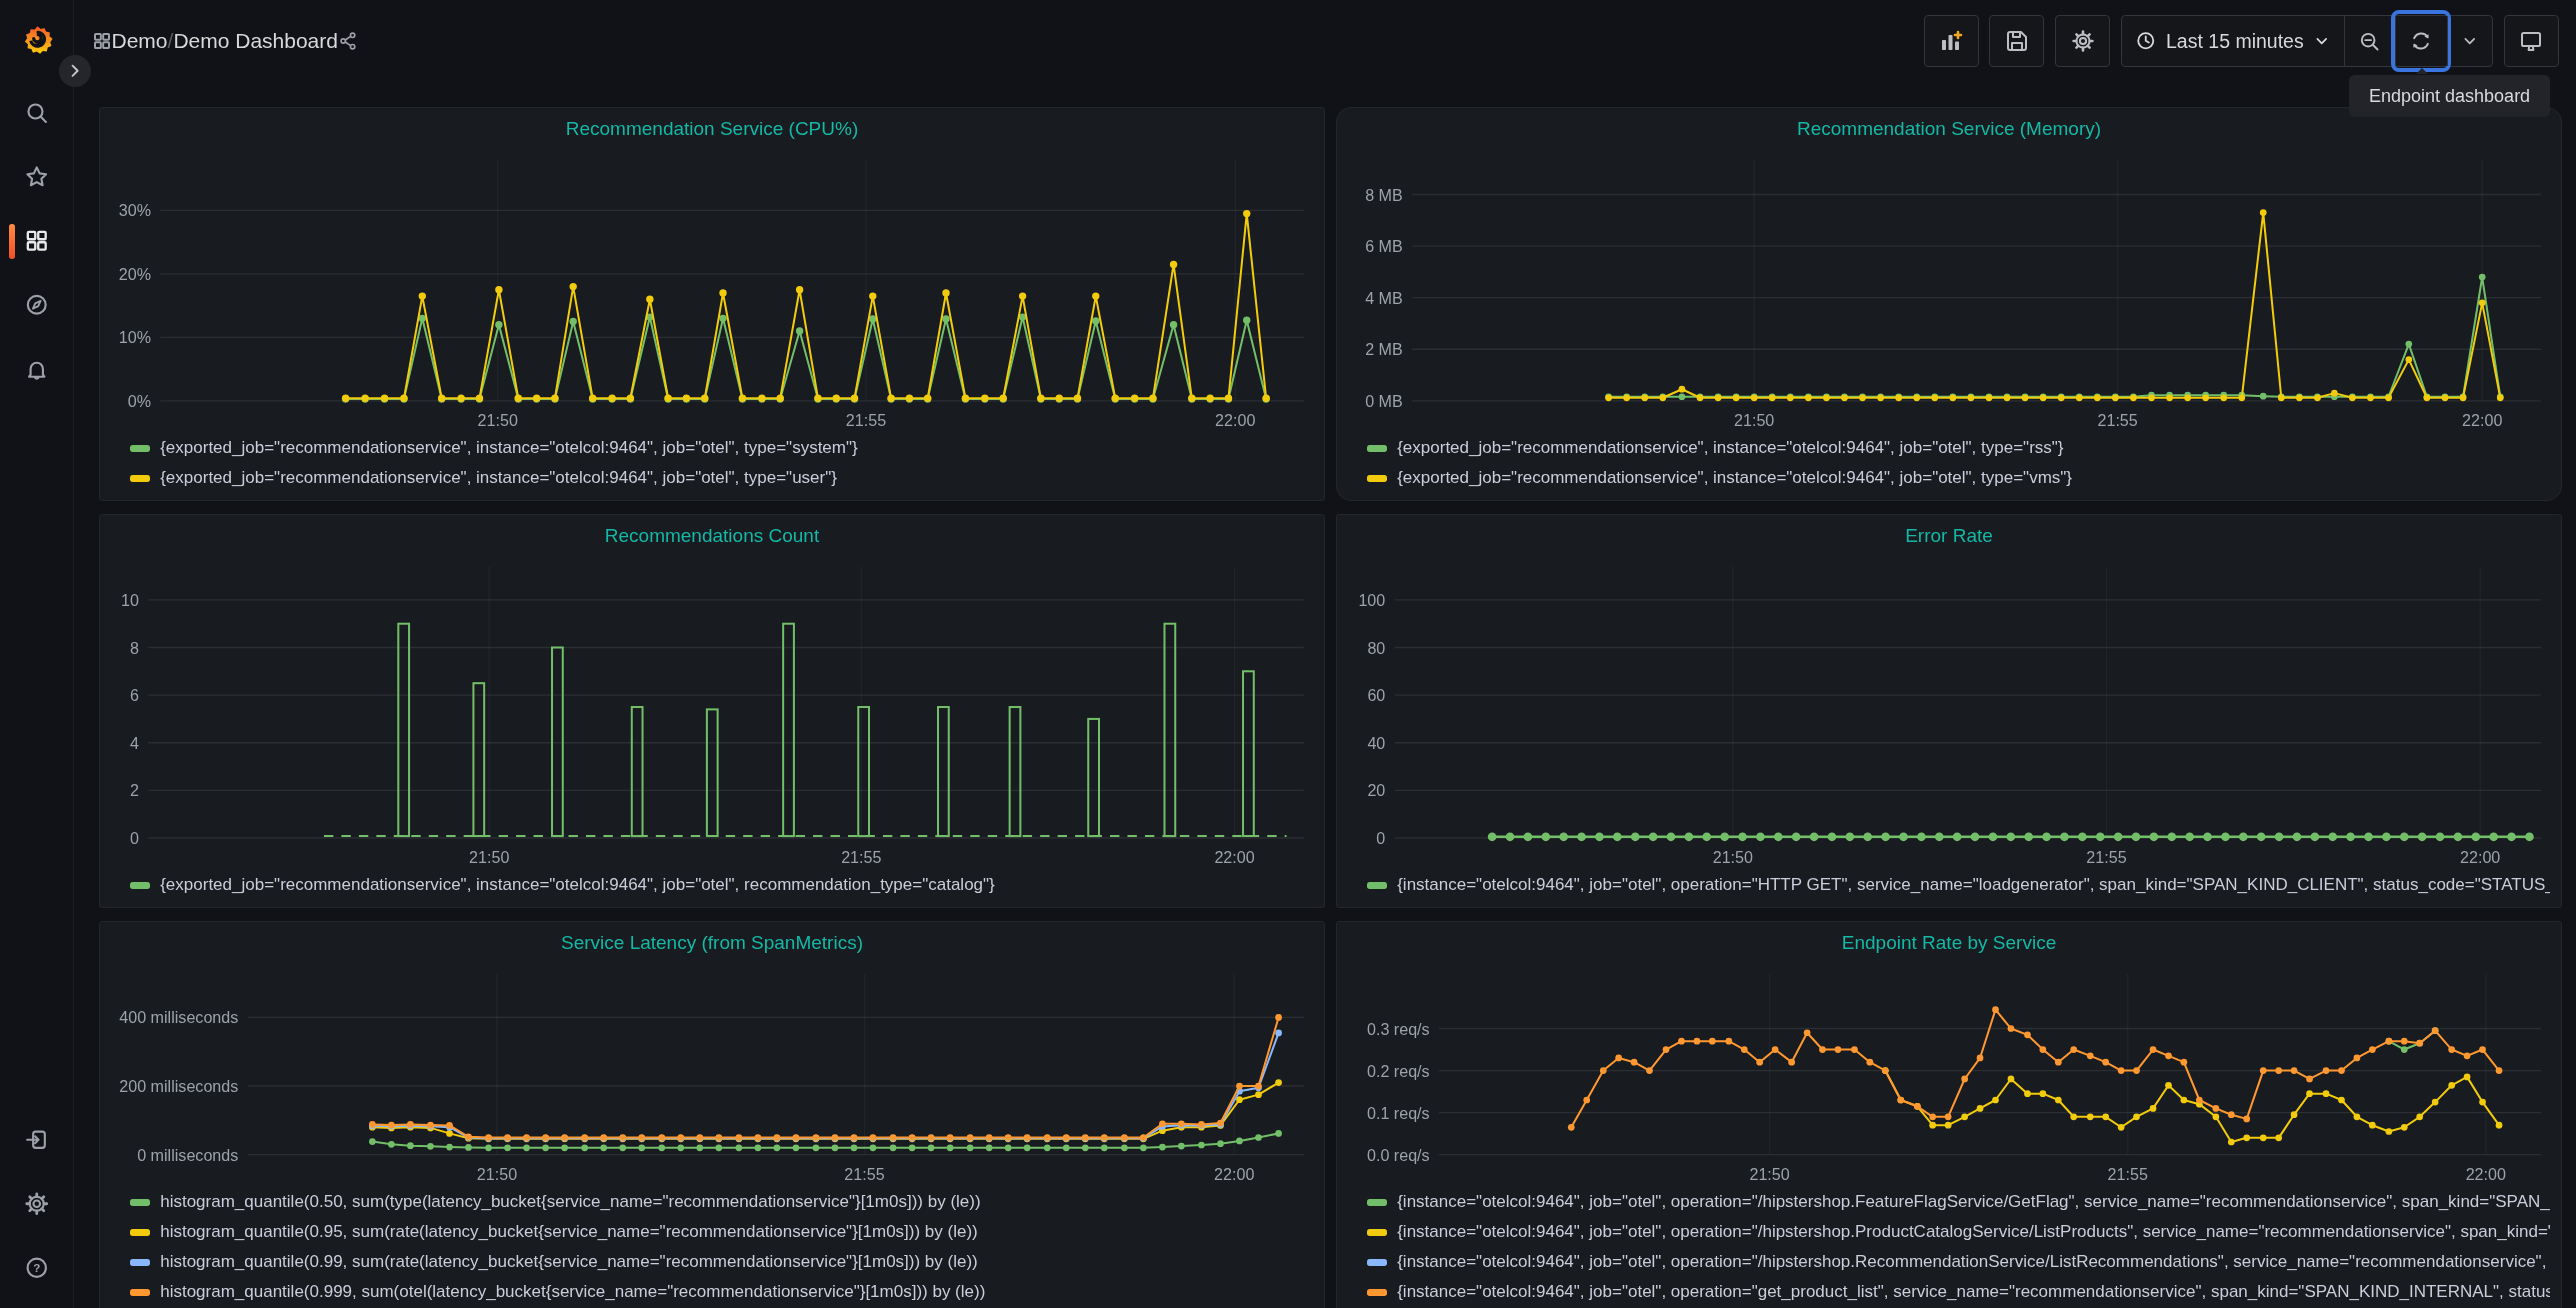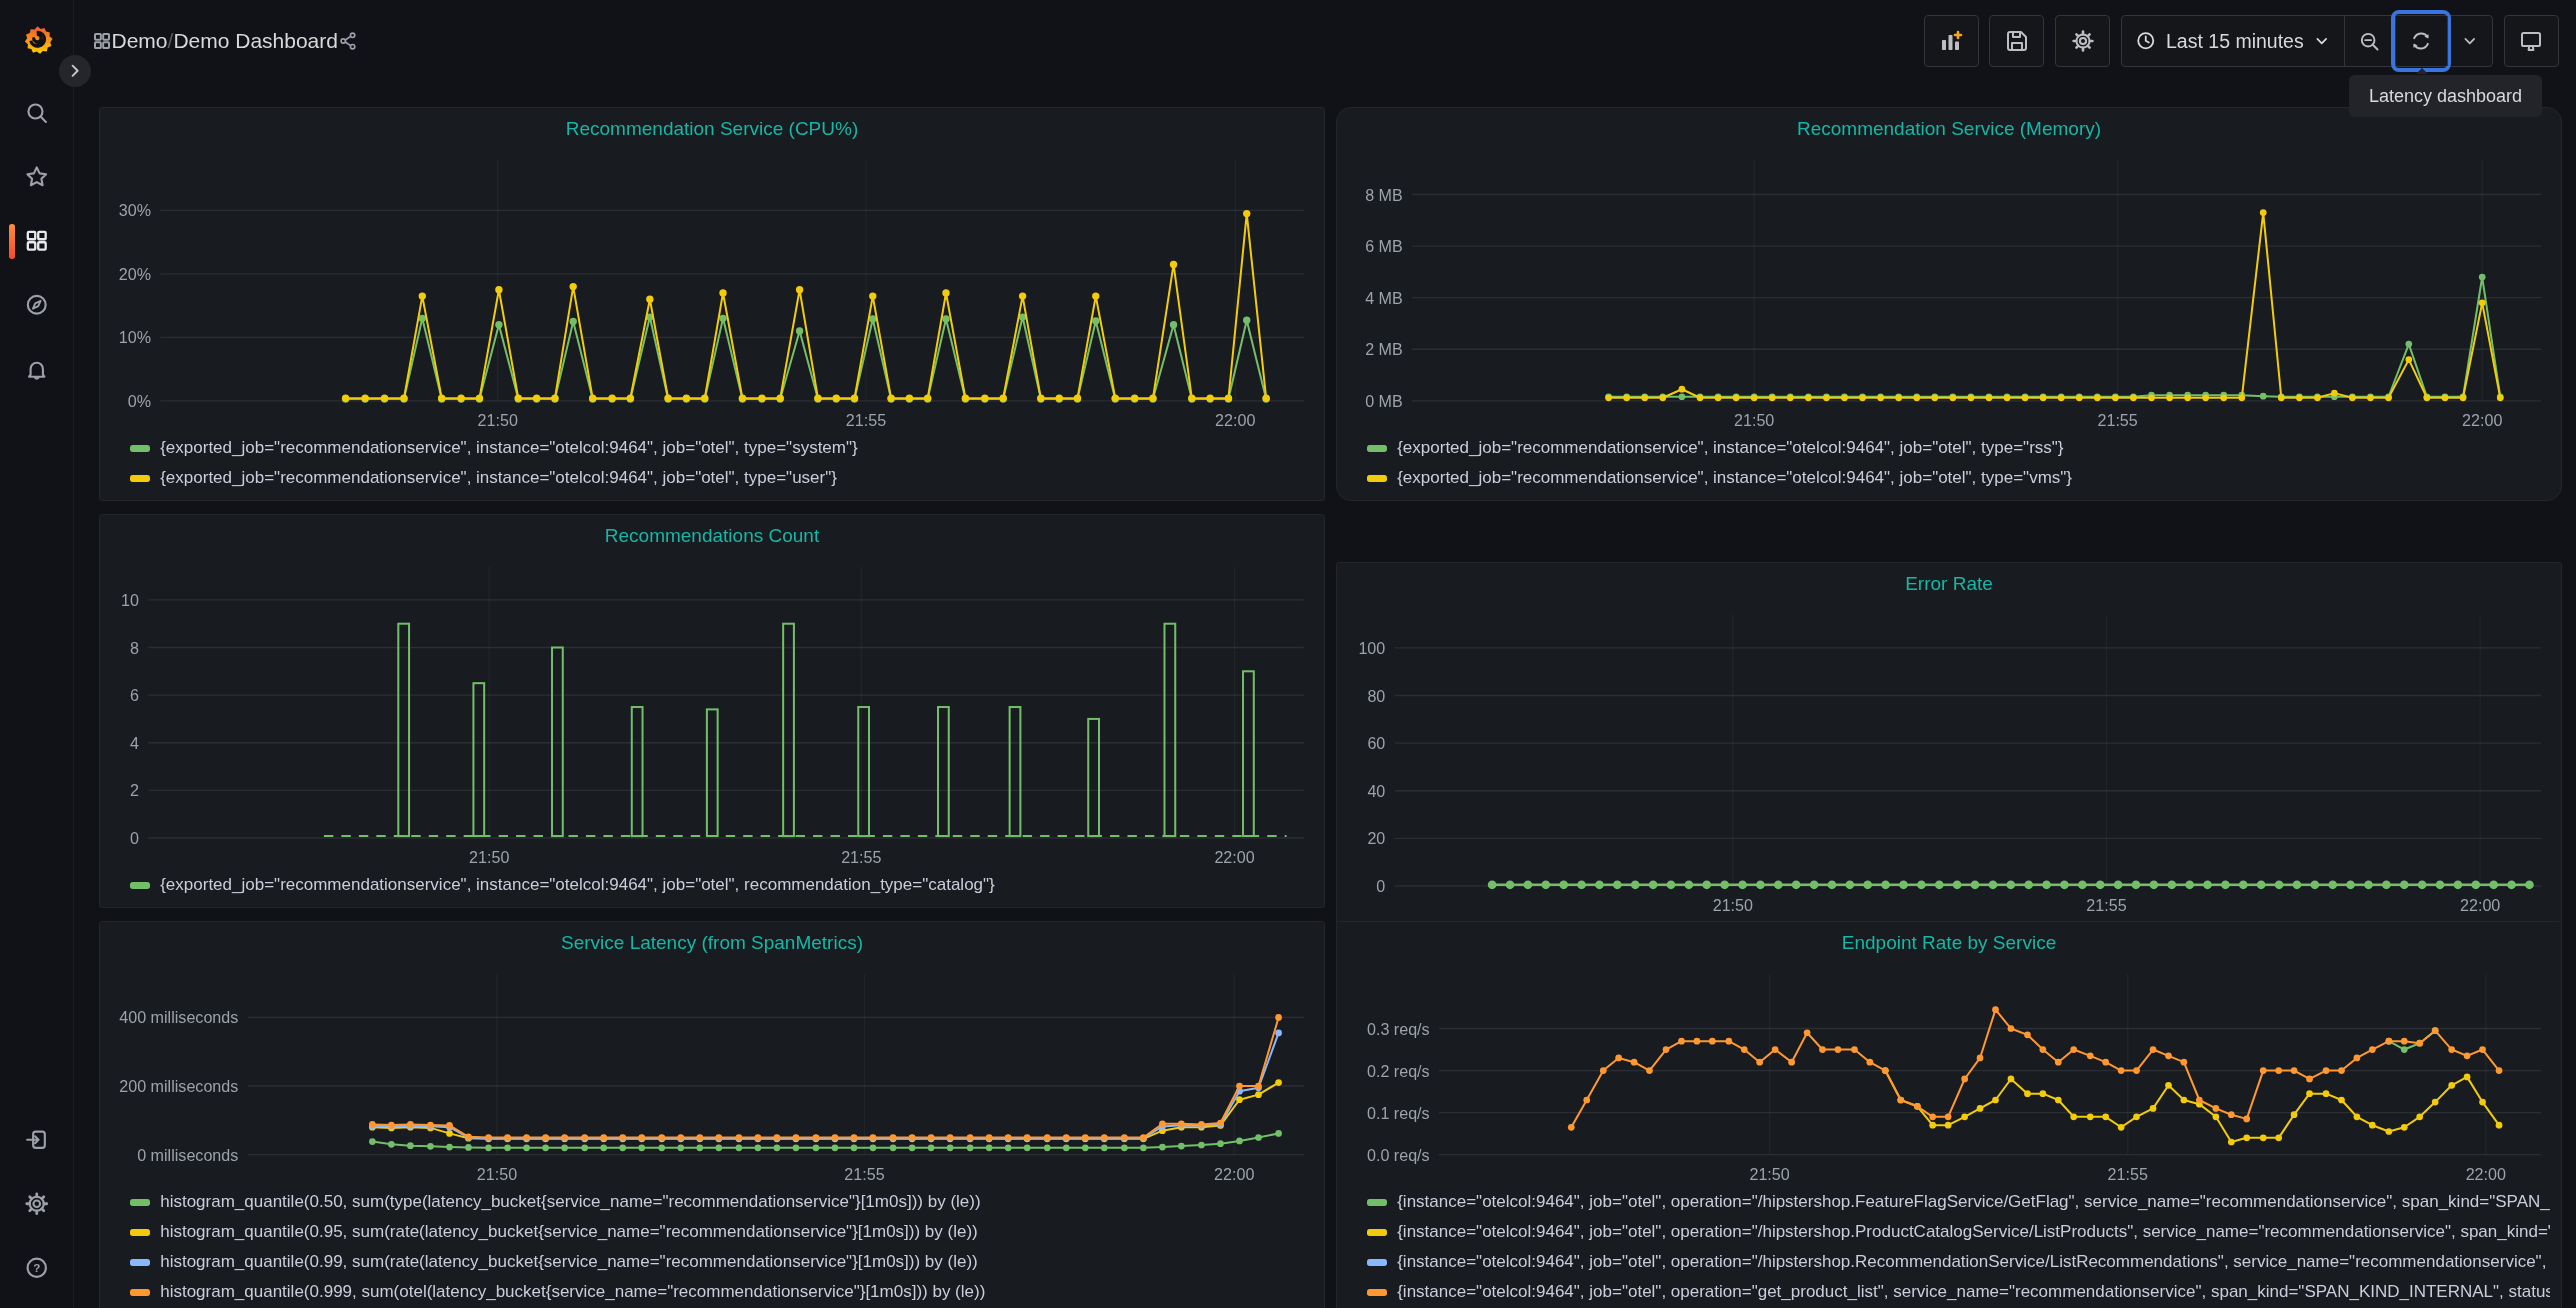--- a/index.html
+++ b/index.html
@@ -44,21 +44,21 @@
              padding:10.7px 20px; color:#D8D9DA; font-size:18px; z-index:20; }
   .tooltip:before { content:""; position:absolute; top:-10.7px; left:67px; border:6.7px solid transparent;
                     border-bottom:6.7px solid #22242A; border-top-width:4px; }
 
   
   .panel { position:absolute; width:1226px; height:394px; background:#181B1F;
            border:1.3px solid #25262C; border-radius:2.7px; display:flex; flex-direction:column; }
   .p1 { left:99px;  top:107px; }
   .p2 { left:1336px; top:107px;border-radius:15px; }
   .p3 { left:99px;  top:514px; }
-  .p4 { left:1336px; top:514px;margin-top:48px; }
+  .p4 { left:1336px; top:514px; }
   .p5 { left:99px;  top:921px; }
   .p6 { left:1336px; top:921px; }
   .ptitle { height:42px; display:flex; align-items:center; justify-content:center;
             color:#14b8a6; font-size:19px; font-weight:400; cursor:pointer; flex:0 0 auto; }
   .chart { flex:1 1 auto; margin:0 8px; width:calc(100% - 16px); }
   svg text.ax { font-family:"Liberation Sans","DejaVu Sans",sans-serif; font-size:24px; fill:#9DA2AB; }
   .legend { flex:0 0 auto; padding:1.3px 10.7px 6.7px 29.5px; }
   .lrow { height:30px; display:flex; align-items:center; gap:10.7px; overflow:hidden; cursor:pointer; }
   .swatch { flex:0 0 auto; width:20px; height:6.7px; border-radius:2.7px; background:#888; }
   .ltext { color:#CCCCDC; font-size:17px; white-space:nowrap; overflow:hidden; }
@@ -300,21 +300,21 @@
               <rect x="3" y="4" width="18" height="13" rx="1.6"></rect>
               <path d="M9.6 21 h4.8 l-0.7 -4 h-3.4 Z"></path>
             </g>
           </svg>
       </span>
     </div>
   </div>
 </div>
 
 <div class="tooltip">
-  <span>Latency dashboard</span>
+  <span>Endpoint dashboard</span>
 </div>
 
 <div class="panel p1">
   <div class="ptitle">Recommendation Service (CPU%)</div>
   <svg class="chart" viewBox="0 0 1798 419">
       <line x1="580.0899999999999" y1="14" x2="580.0899999999999" y2="373" stroke="rgba(204,204,220,0.055)" stroke-width="2"></line>
       <line x1="1128.134" y1="14" x2="1128.134" y2="373" stroke="rgba(204,204,220,0.055)" stroke-width="2"></line>
       <line x1="1677.8799999999999" y1="14" x2="1677.8799999999999" y2="373" stroke="rgba(204,204,220,0.055)" stroke-width="2"></line>
       <line x1="78" y1="373" x2="1780" y2="373" stroke="rgba(204,204,220,0.11)" stroke-width="2"></line>
       <text class="ax" x="64" y="382" text-anchor="end">0%</text>

